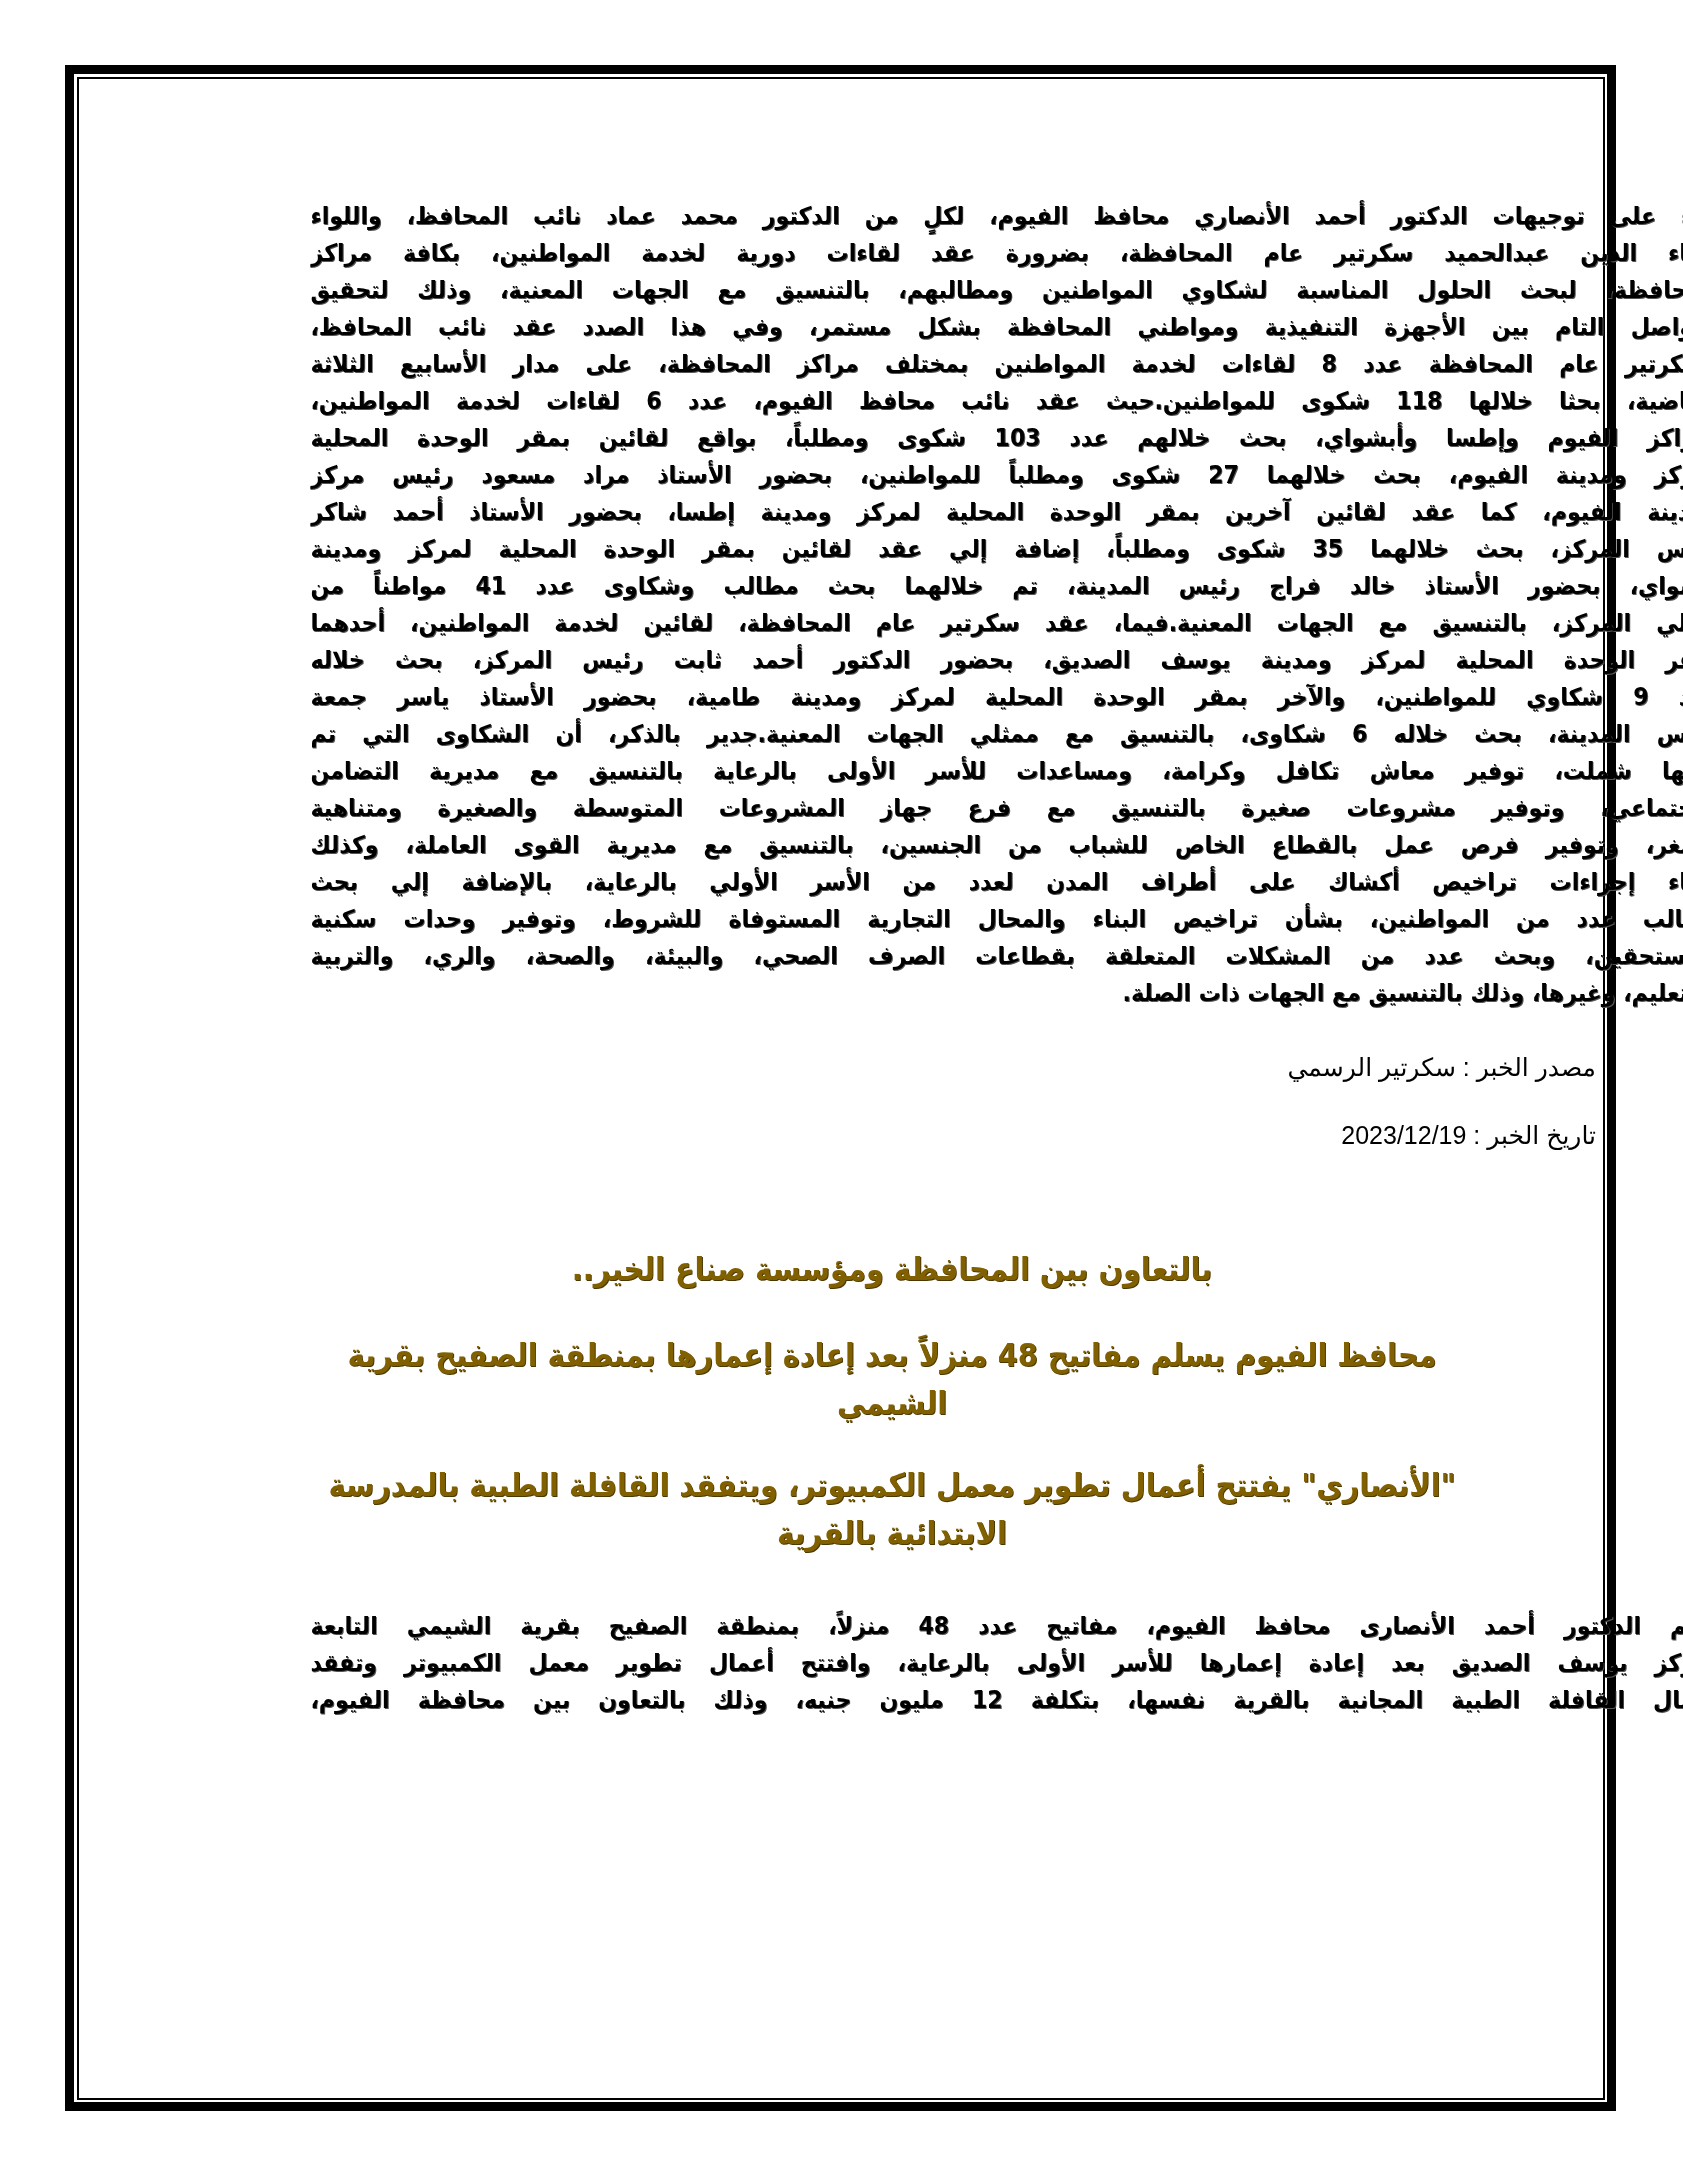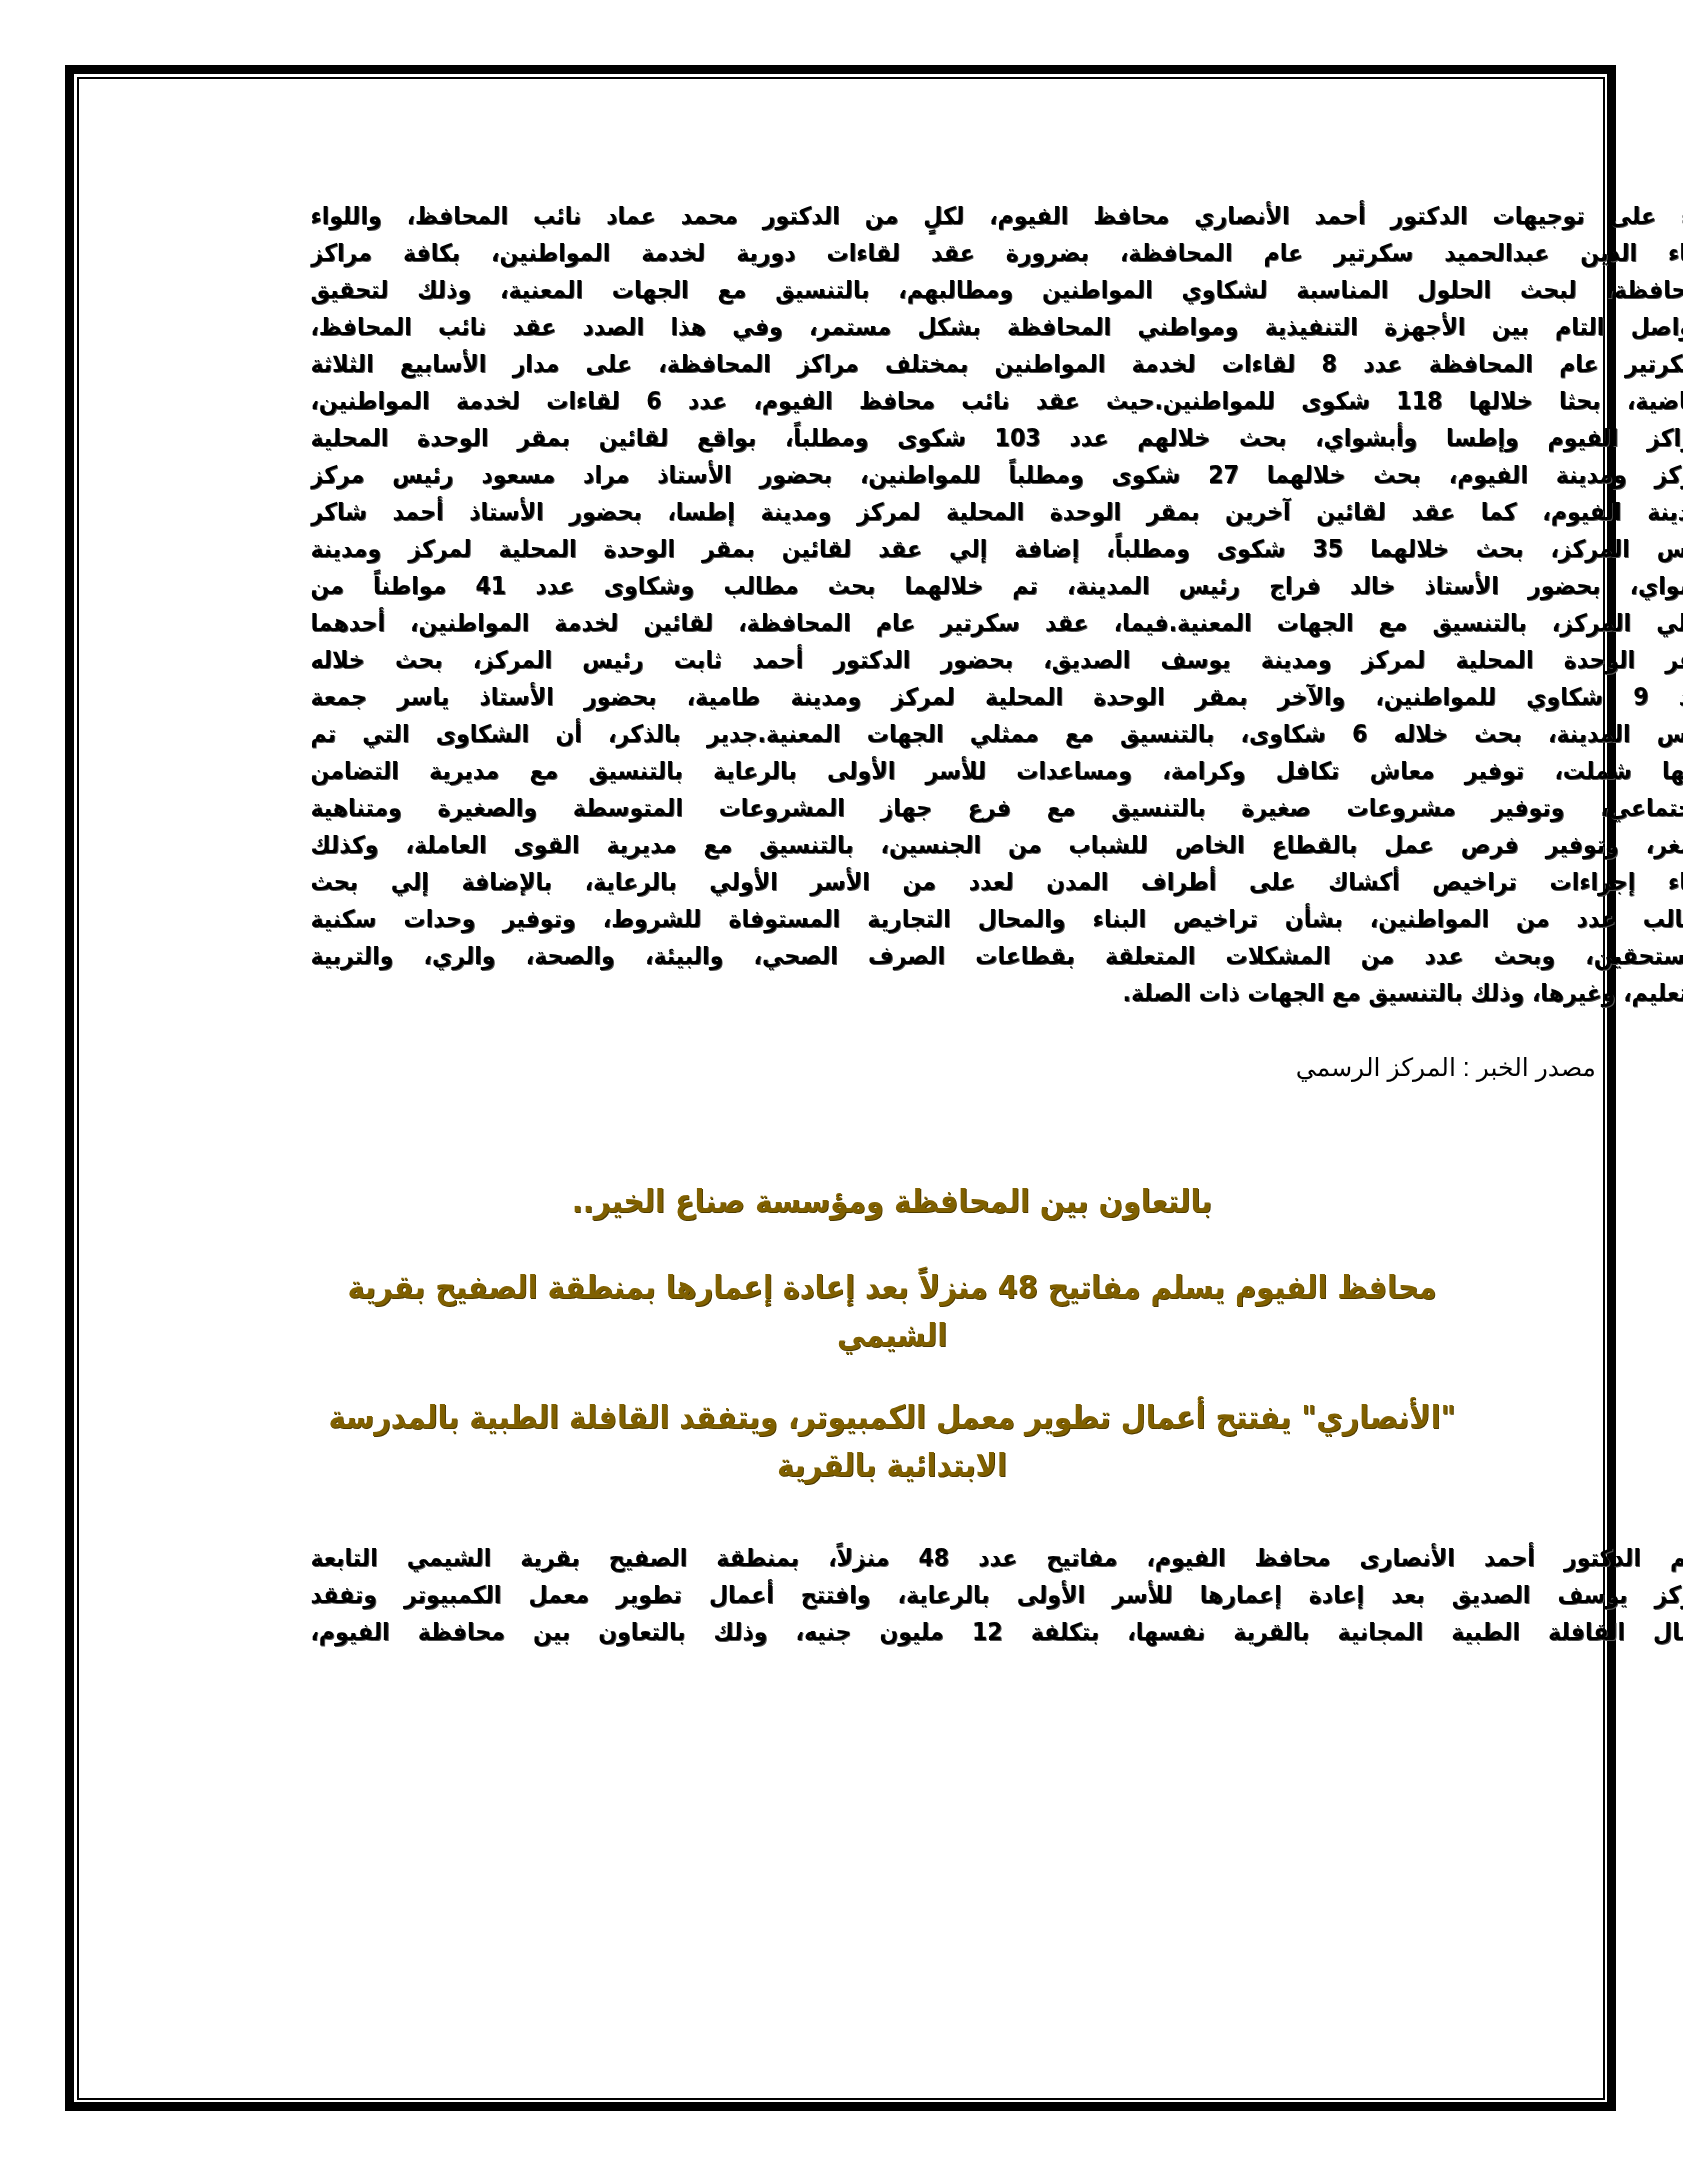--- a/index.html
+++ b/index.html
@@ -67,21 +67,22 @@
     <span class="line">رئيس المدينة، بحث خلاله 6 شكاوى، بالتنسيق مع ممثلي الجهات المعنية.جدير بالذكر، أن الشكاوى التي تم</span>
     <span class="line">بحثها شملت، توفير معاش تكافل وكرامة، ومساعدات للأسر الأولى بالرعاية بالتنسيق مع مديرية التضامن</span>
     <span class="line">الاجتماعي، وتوفير مشروعات صغيرة بالتنسيق مع فرع جهاز المشروعات المتوسطة والصغيرة ومتناهية</span>
     <span class="line">الصغر، وتوفير فرص عمل بالقطاع الخاص للشباب من الجنسين، بالتنسيق مع مديرية القوى العاملة، وكذلك</span>
     <span class="line">إنهاء إجراءات تراخيص أكشاك على أطراف المدن لعدد من الأسر الأولي بالرعاية، بالإضافة إلي بحث</span>
     <span class="line">مطالب عدد من المواطنين، بشأن تراخيص البناء والمحال التجارية المستوفاة للشروط، وتوفير وحدات سكنية</span>
     <span class="line">للمستحقين، وبحث عدد من المشكلات المتعلقة بقطاعات الصرف الصحي، والبيئة، والصحة، والري، والتربية</span>
     <span class="line last">والتعليم، وغيرها، وذلك بالتنسيق مع الجهات ذات الصلة.</span>
   </div>
 
-  <div class="meta-line meta-source">مصدر الخبر : المركز الرسمي</div>
+  <div class="meta-line meta-source">مصدر الخبر : سكرتير الرسمي</div>
+  <div class="meta-line meta-date">تاريخ الخبر : 2023/12/19</div>
 
   <div class="headline h1">
     <span class="hl-line">بالتعاون بين المحافظة ومؤسسة صناع الخير..</span>
   </div>
   <div class="headline h2">
     <span class="hl-line">محافظ الفيوم يسلم مفاتيح 48 منزلاً بعد إعادة إعمارها بمنطقة الصفيح بقرية</span>
     <span class="hl-line">الشيمي</span>
   </div>
   <div class="headline h3">
     <span class="hl-line">"الأنصاري" يفتتح أعمال تطوير معمل الكمبيوتر، ويتفقد القافلة الطبية بالمدرسة</span>

